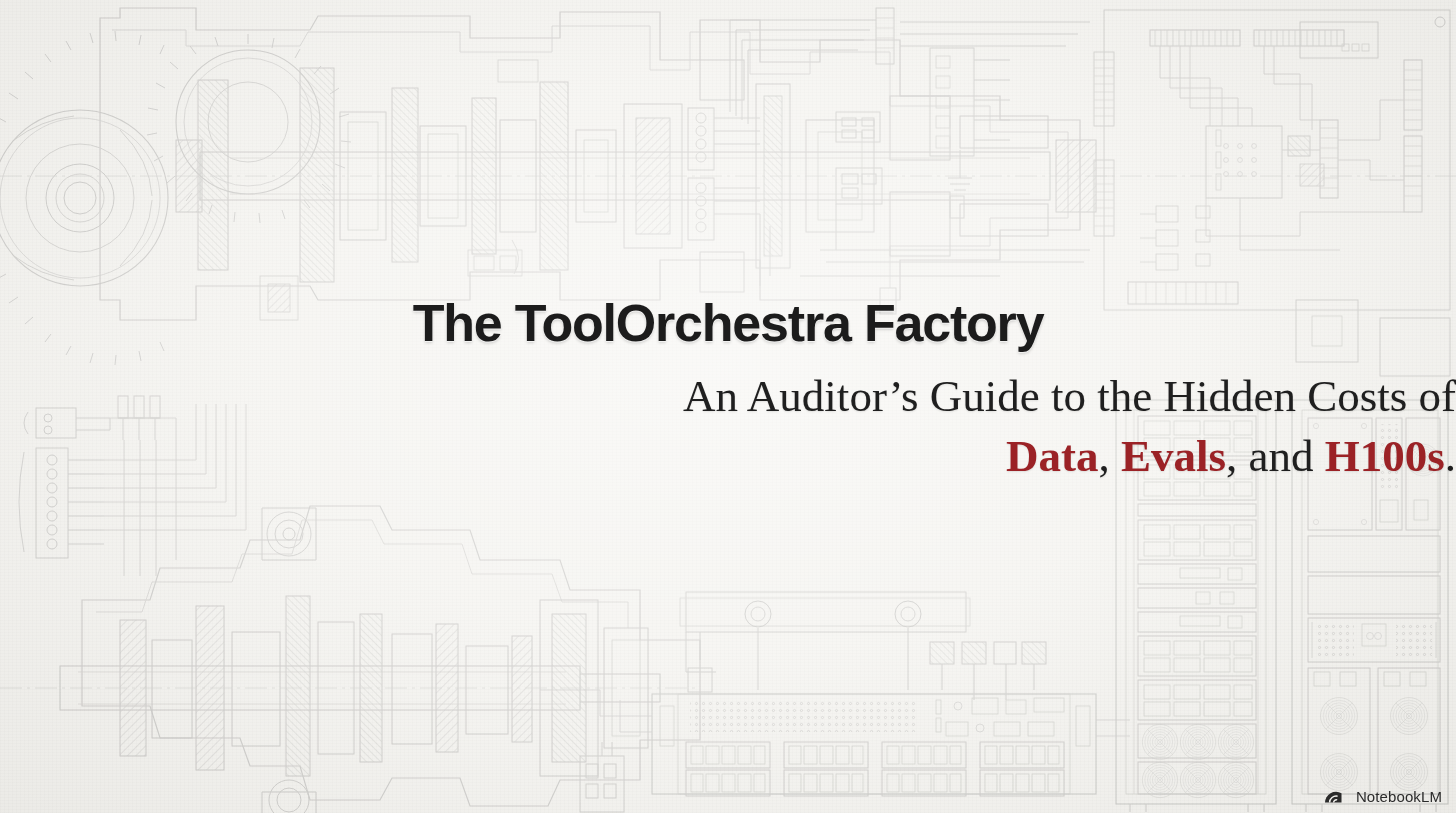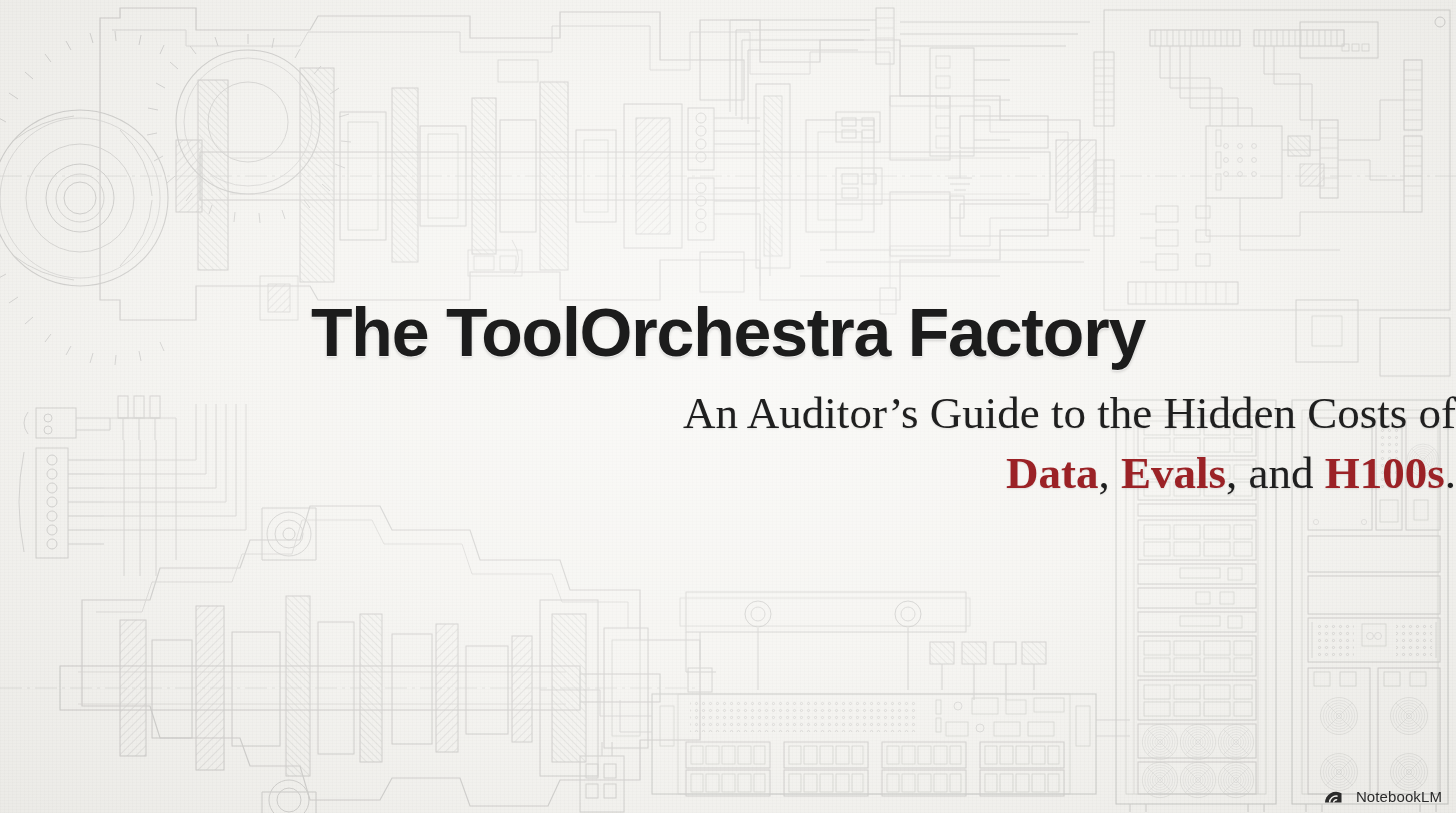--- a/index.html
+++ b/index.html
@@ -34,21 +34,21 @@
   
   #textblock {
     position:absolute;
     left:0; right:0; top:296px;
     z-index:5;
     text-align:center;
   }
   #title {
     font-family:"Liberation Sans", sans-serif;
     font-weight:900;
-    font-size:68px;
+    font-size:52px;
     letter-spacing:-1.2px;
     line-height:1.06;
     color:#1c1c1c;
     text-shadow:0 1px 0 rgba(255,255,255,0.65), 0 2px 3px rgba(0,0,0,0.16);
   }
   #subtitle {
     margin-top:16px;
     font-family:"Liberation Serif", serif;
     font-size:45px;
     line-height:1.33;

